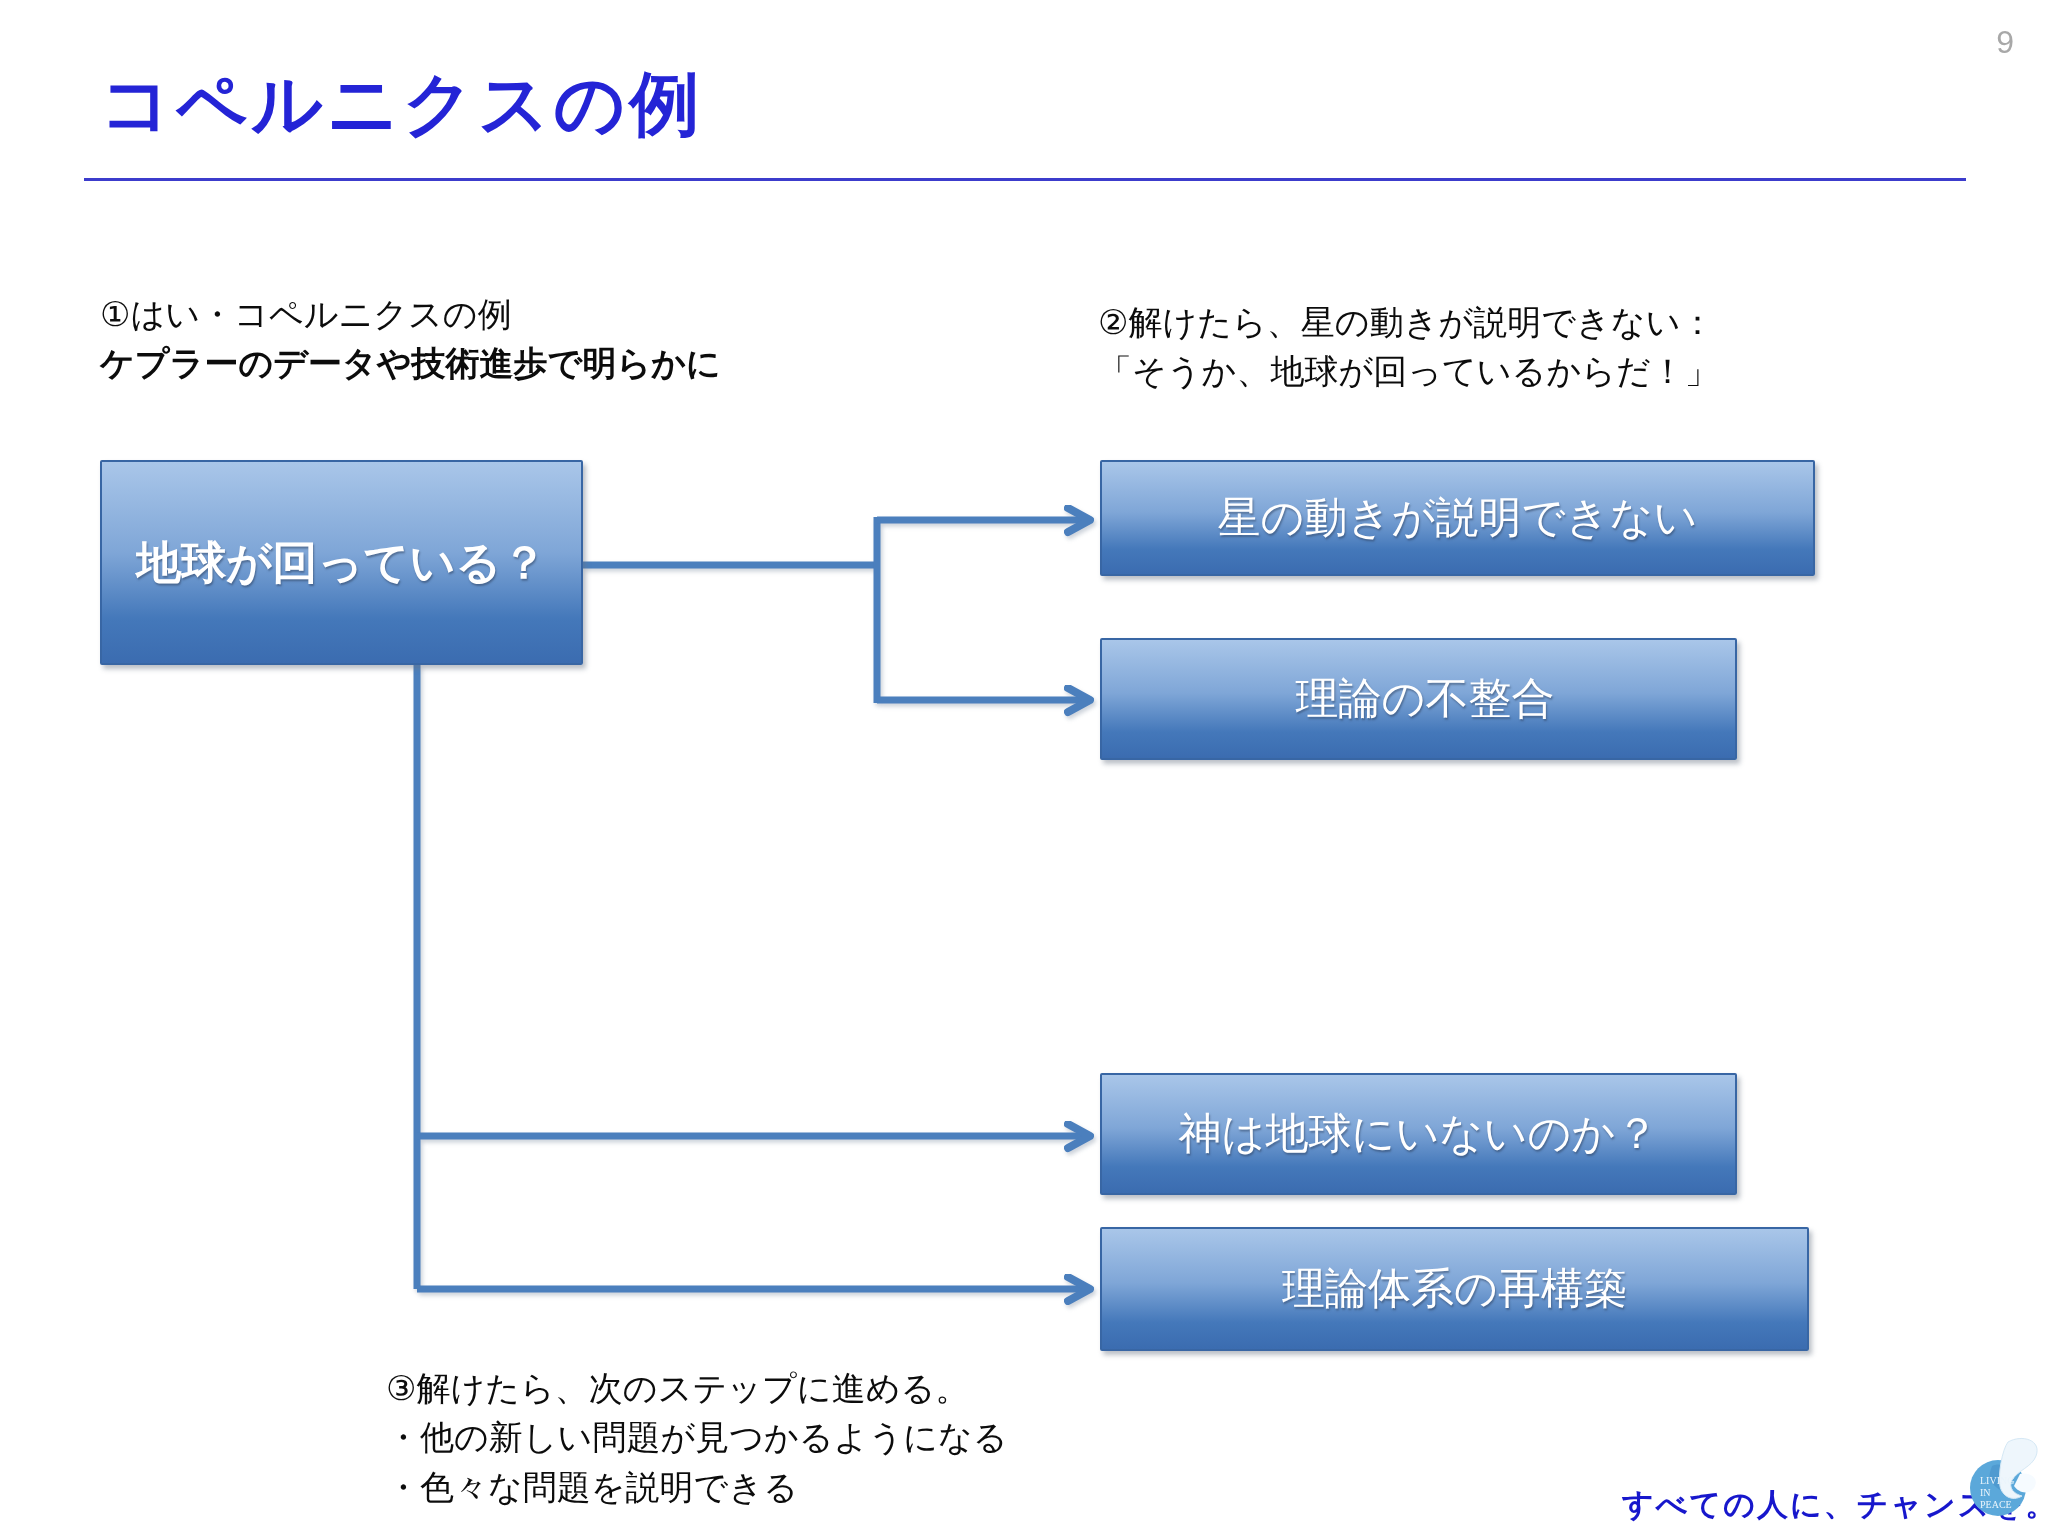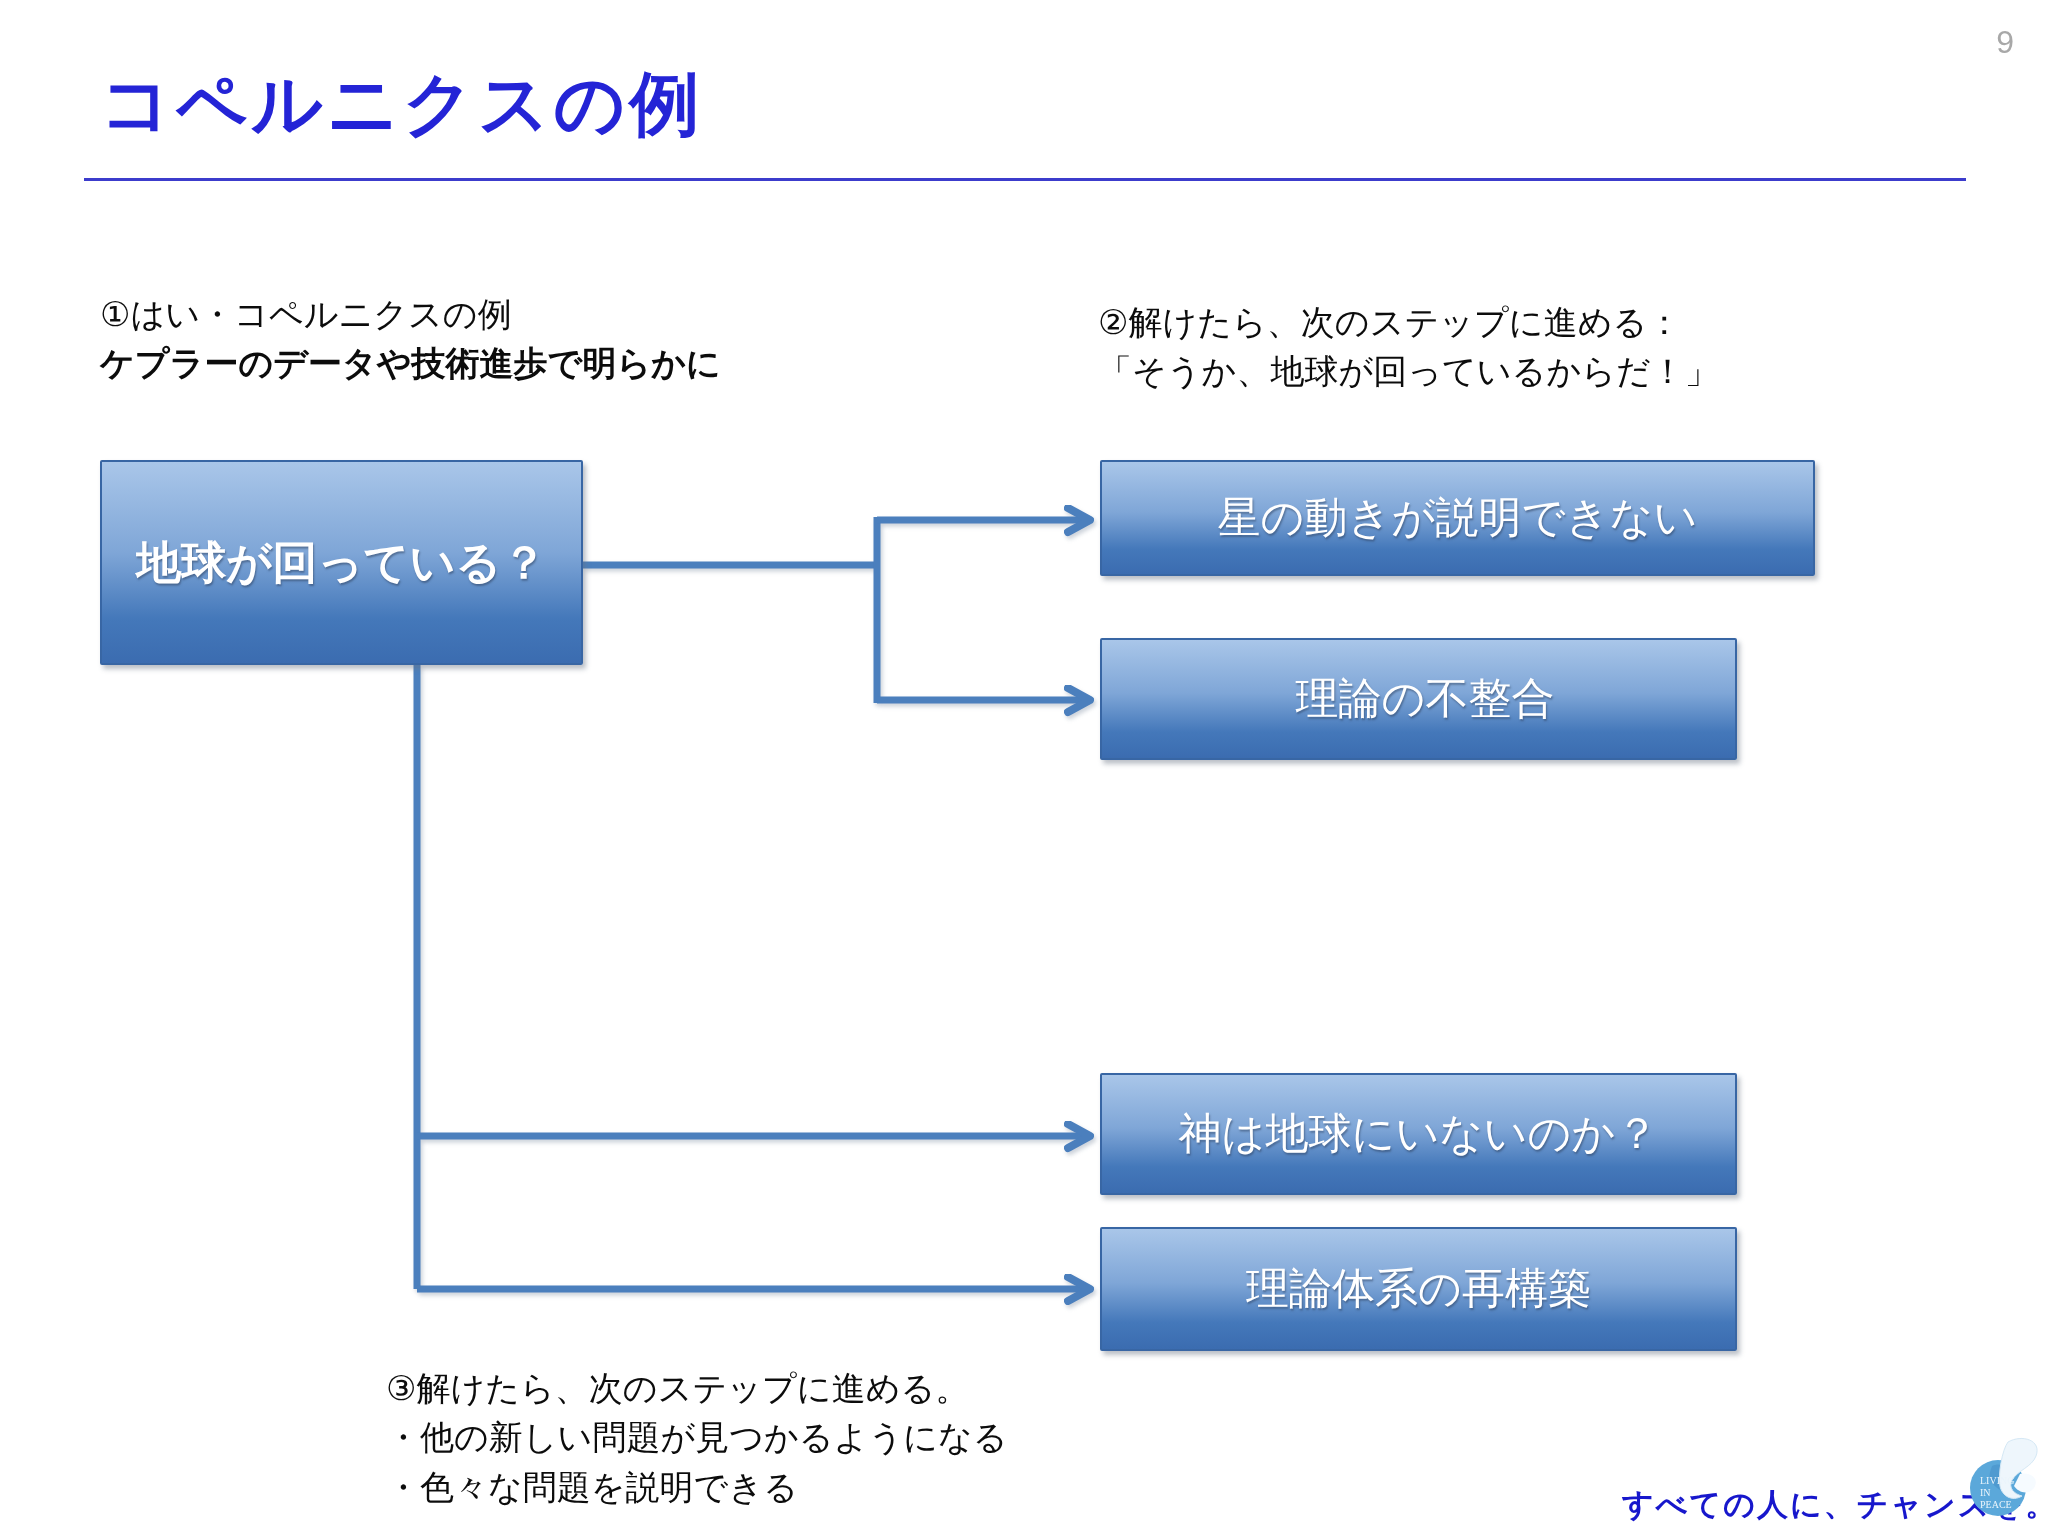--- a/index.html
+++ b/index.html
@@ -29,21 +29,21 @@
     background:linear-gradient(180deg,#a9c6e9 0%,#7fa6d7 45%,#4478ba 78%,#3b6cb0 100%);
     border:2px solid #3866a4;border-radius:2px;box-sizing:border-box;
     color:#ffffff;text-shadow:1px 2px 2px rgba(50,70,100,0.55);
     box-shadow:3px 4px 5px rgba(105,115,130,0.45);
     font-size:43px;
   }
   .root-box{left:100px;top:460px;width:483px;height:205px;font-size:45px;font-weight:bold;}
   .box1{left:1100px;top:460px;width:715px;height:116px;}
   .box2{left:1100px;top:638px;width:637px;height:122px;padding-left:13px;}
   .box3{left:1100px;top:1073px;width:637px;height:122px;}
-  .box4{left:1100px;top:1227px;width:637px;height:124px;}
+  .box4{left:1100px;top:1227px;width:709px;height:124px;}
   .footer-slogan{
     position:absolute;left:1622px;top:1484px;font-size:31px;font-weight:600;
     color:#1717cc;letter-spacing:2px;white-space:nowrap;
   }
   .logo{position:absolute;left:1962px;top:1436px;width:86px;height:94px;}
 </style>
 </head>
 <body>
 
 <div class="slide">
@@ -52,21 +52,21 @@
 
   <h1 class="title">コペルニクスの例</h1>
   <div class="title-rule"></div>
 
   <div class="note note1">
     <div>①はい・コペルニクスの例</div>
     <div class="bold">ケプラーのデータや技術進歩で明らかに</div>
   </div>
 
   <div class="note note2">
-    <div>②解けたら、次のステップに進める：</div>
+    <div>②解けたら、星の動きが説明できない：</div>
     <div>「そうか、地球が回っているからだ！」</div>
   </div>
 
   <svg class="connectors" viewBox="0 0 2048 1536" xmlns="http://www.w3.org/2000/svg">
     <defs>
       <marker id="arrowhead" markerUnits="userSpaceOnUse" markerWidth="34" markerHeight="34" refX="24" refY="15" orient="auto">
         <path d="M4,3 L26,15 L4,27" fill="none" stroke="#4b7fbd" stroke-width="8" stroke-linecap="round" stroke-linejoin="round"></path>
       </marker>
     </defs>
     <g stroke="#4b7fbd" stroke-width="7" fill="none">

